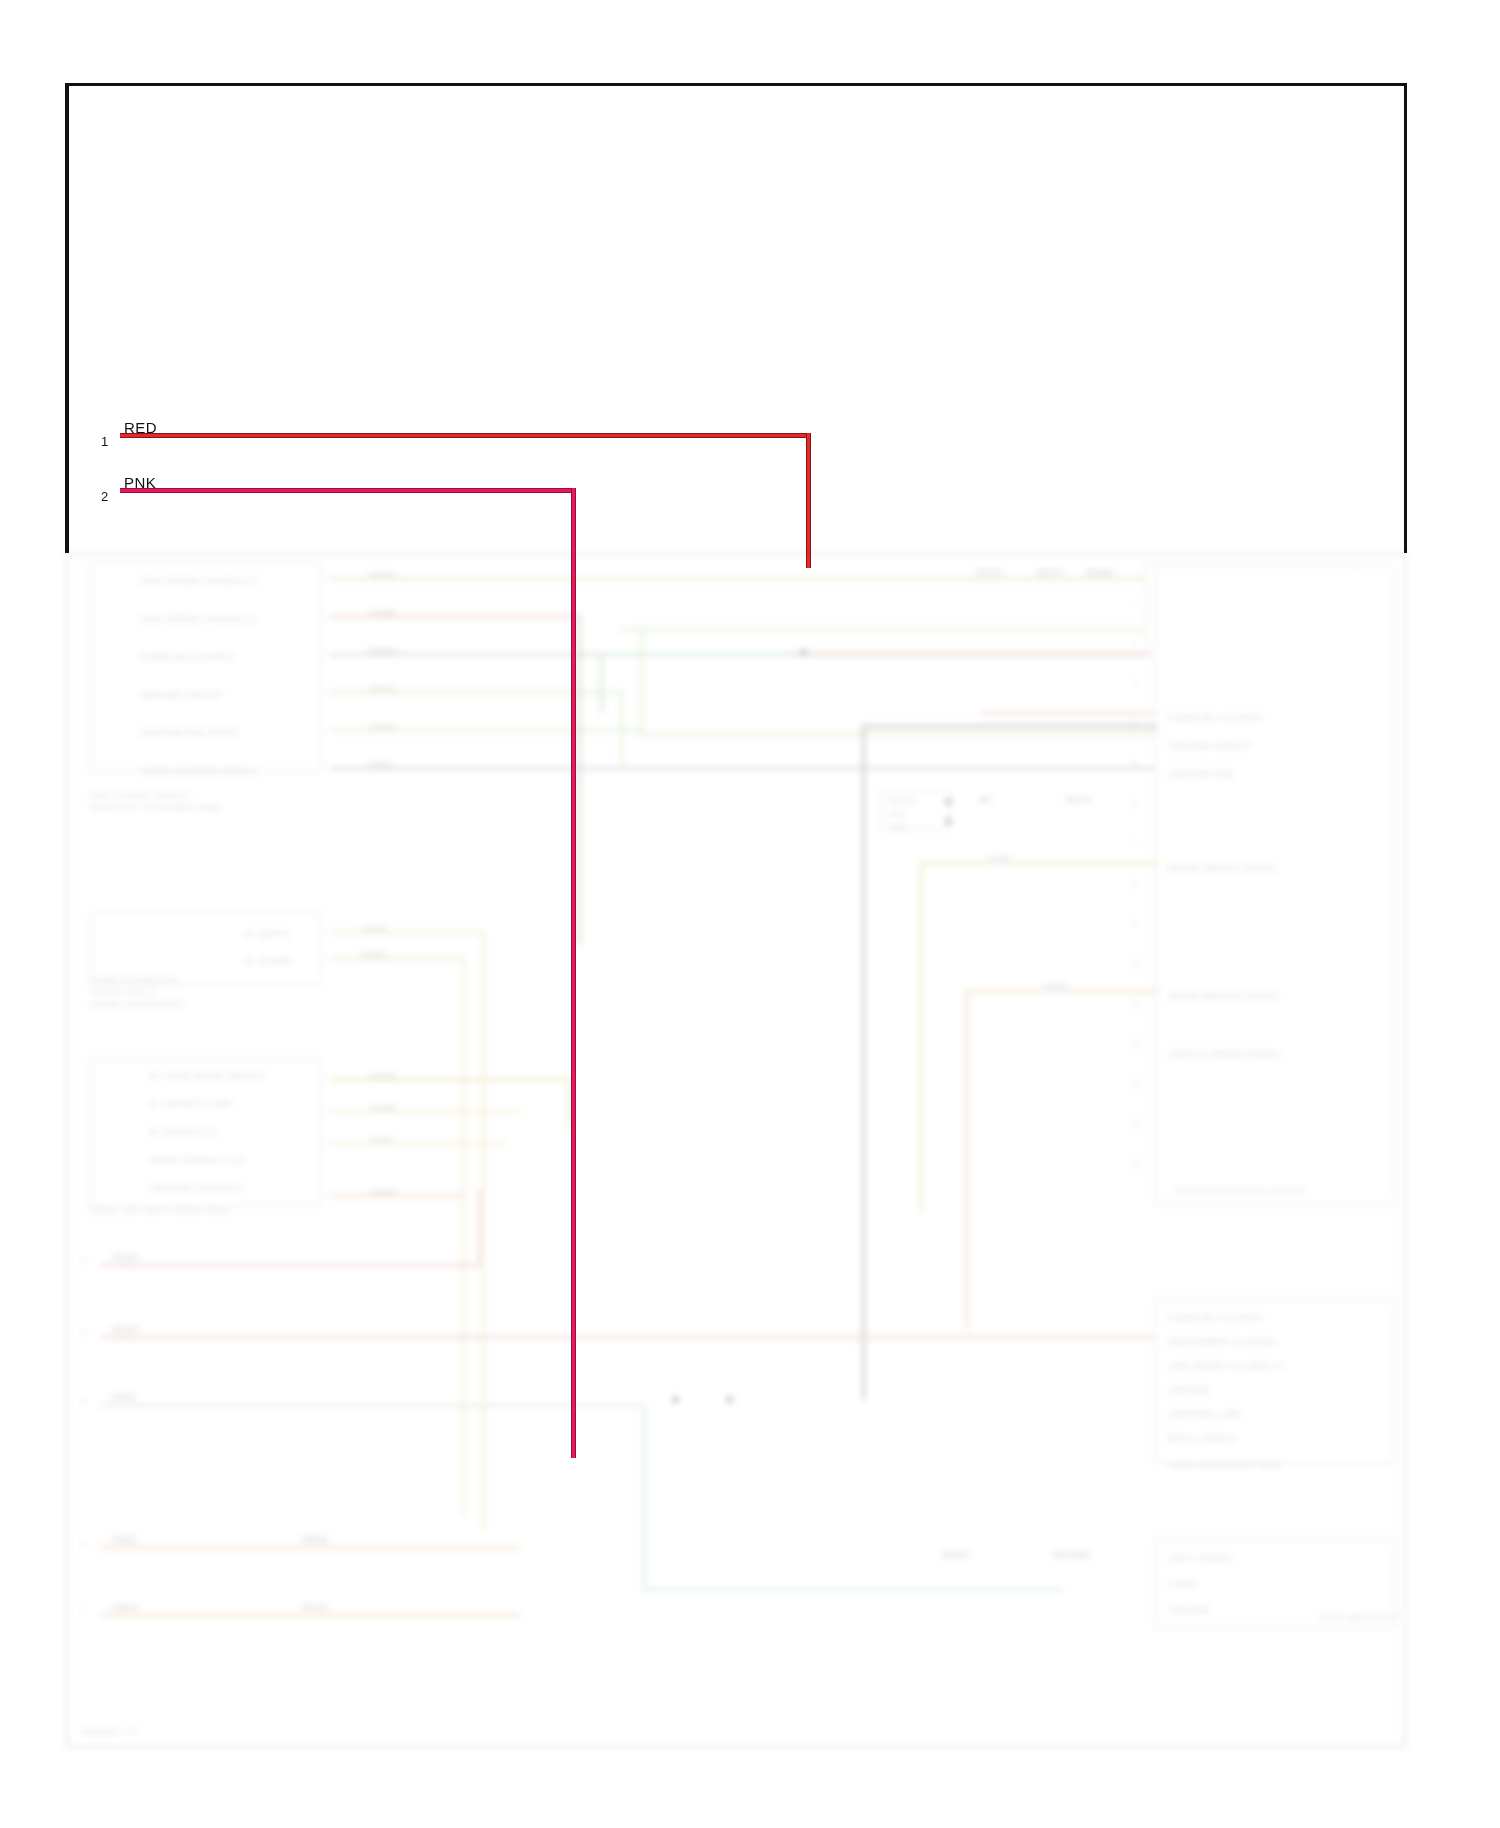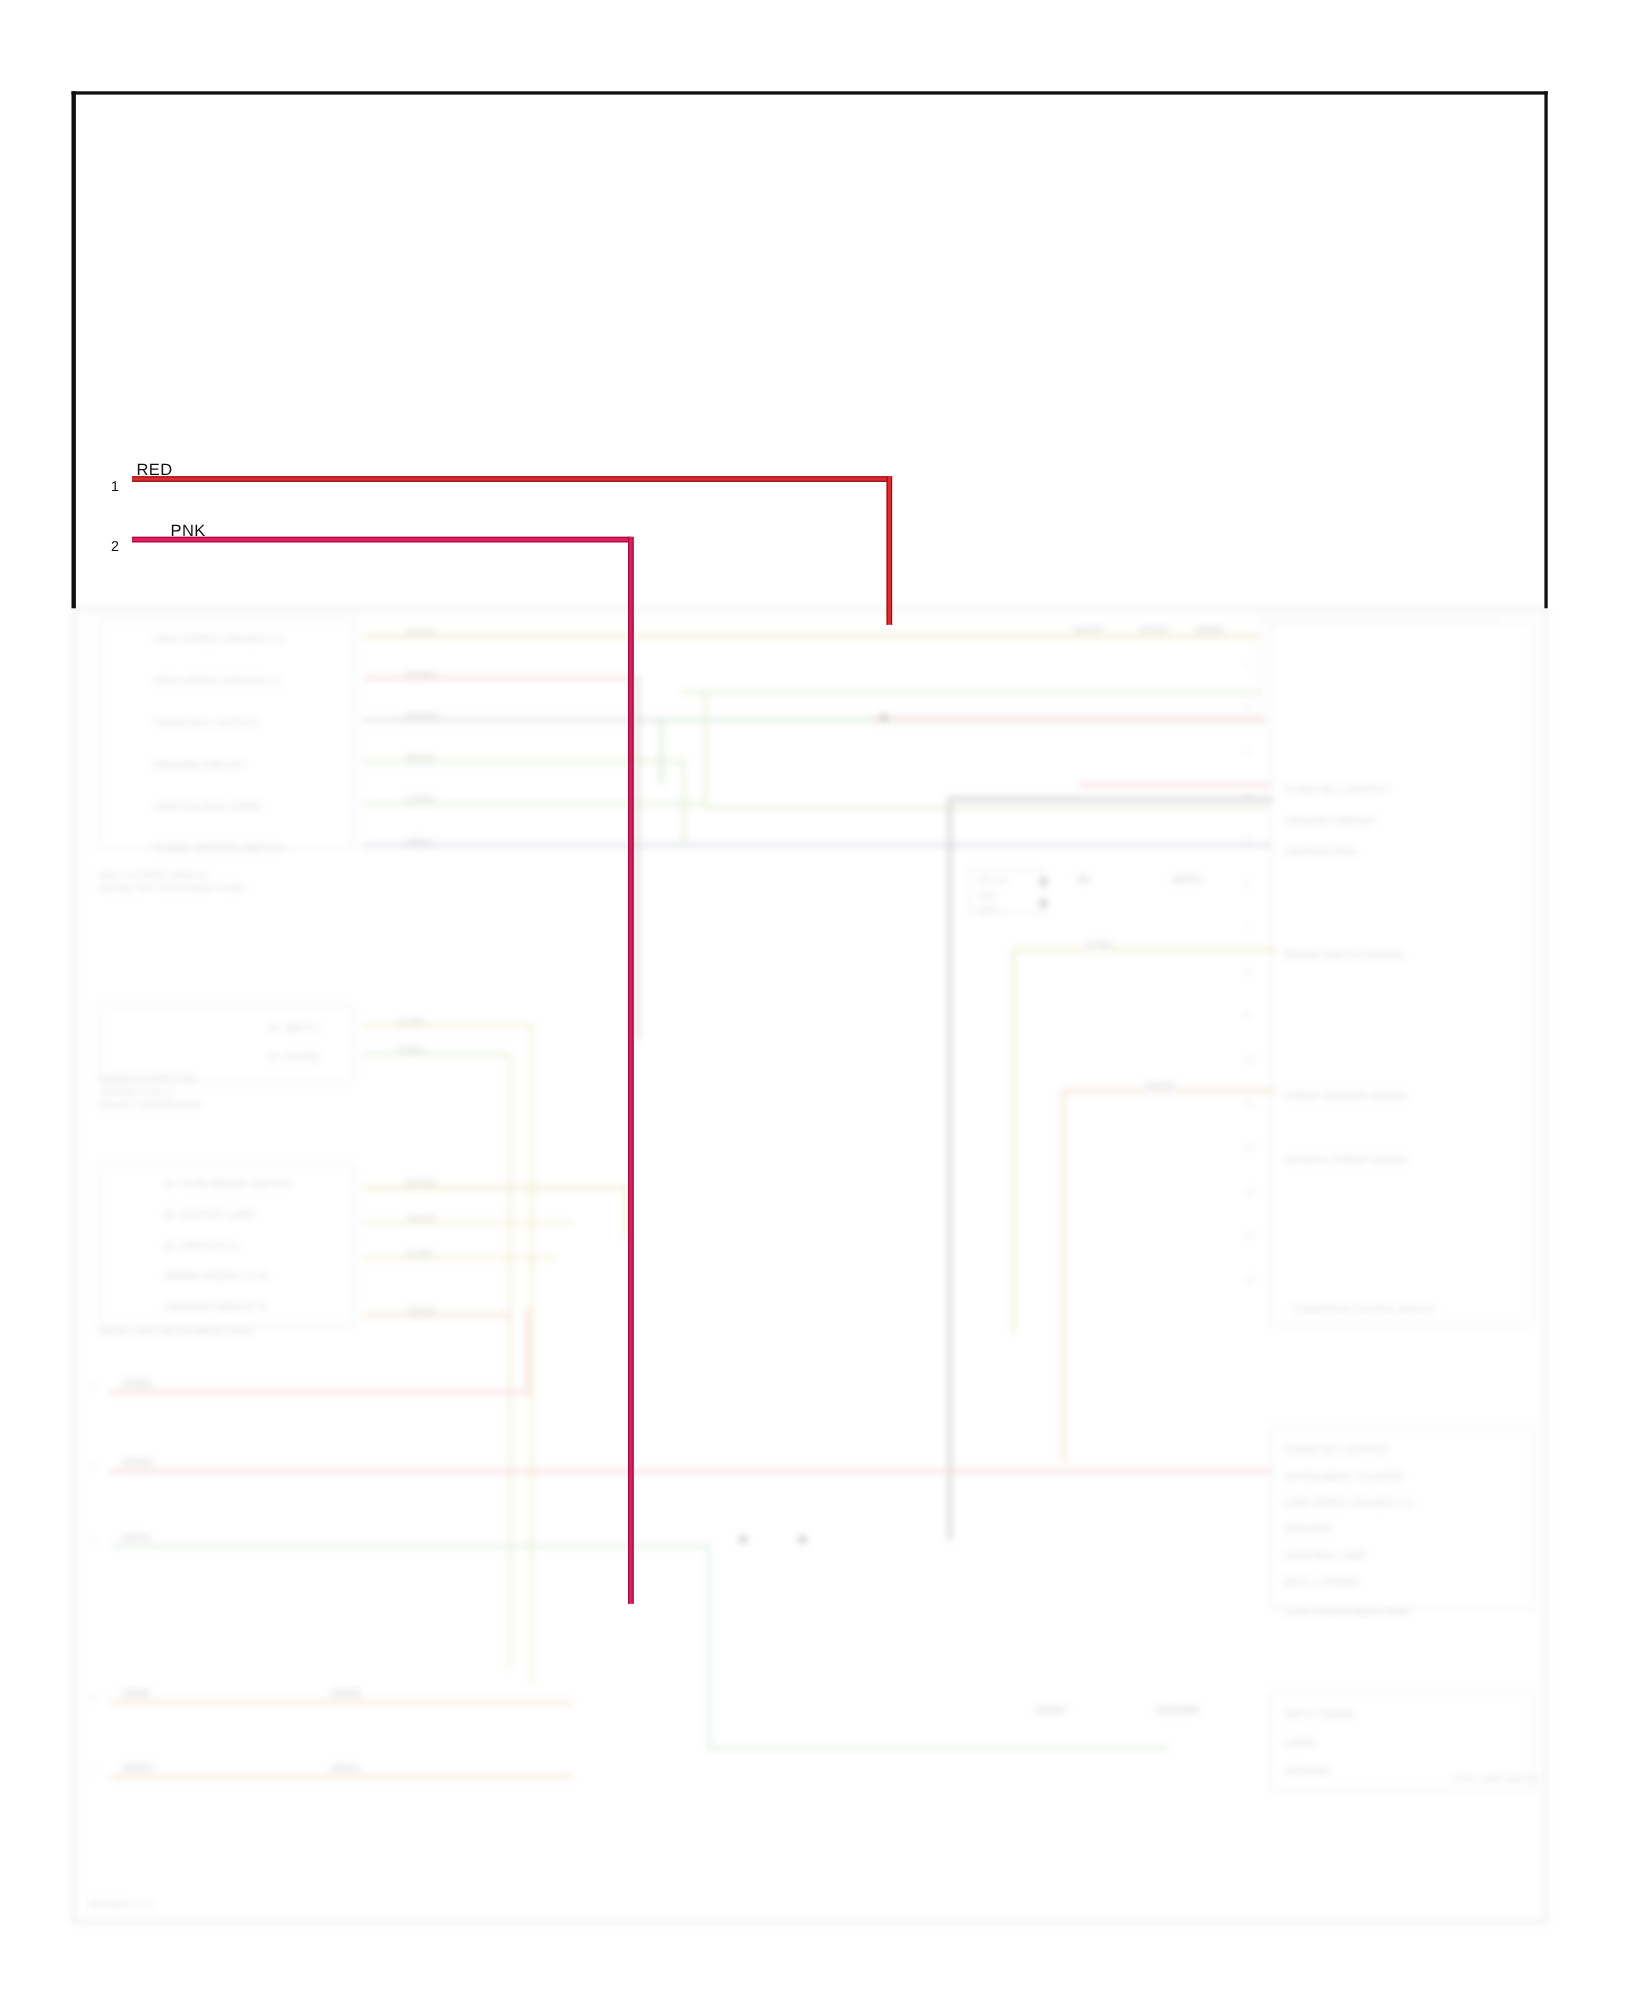--- a/index.html
+++ b/index.html
@@ -221,17 +221,17 @@
 <div id="sheet-frame"></div>
 
 <div id="fg">
 
   <span class="fg-pin" style="left:101px;top:434px;">1</span>
   <span class="fg-label" style="left:124px;top:419px;">RED</span>
   <div class="fg-wire-h" style="left:120px;top:433px;width:690px;"></div>
   <div class="fg-wire-v" style="left:806px;top:433px;height:135px;"></div>
 
   <span class="fg-pin" style="left:101px;top:489px;">2</span>
-  <span class="fg-label" style="left:124px;top:474px;margin-left:31px;">PNK</span>
+  <span class="fg-label" style="left:124px;top:474px;">PNK</span>
   <div class="fg-wire-h pnk" style="left:120px;top:488px;width:454px;"></div>
   <div class="fg-wire-v pnk" style="left:571px;top:488px;height:970px;"></div>
 
 </div>
 
 </body></html>

